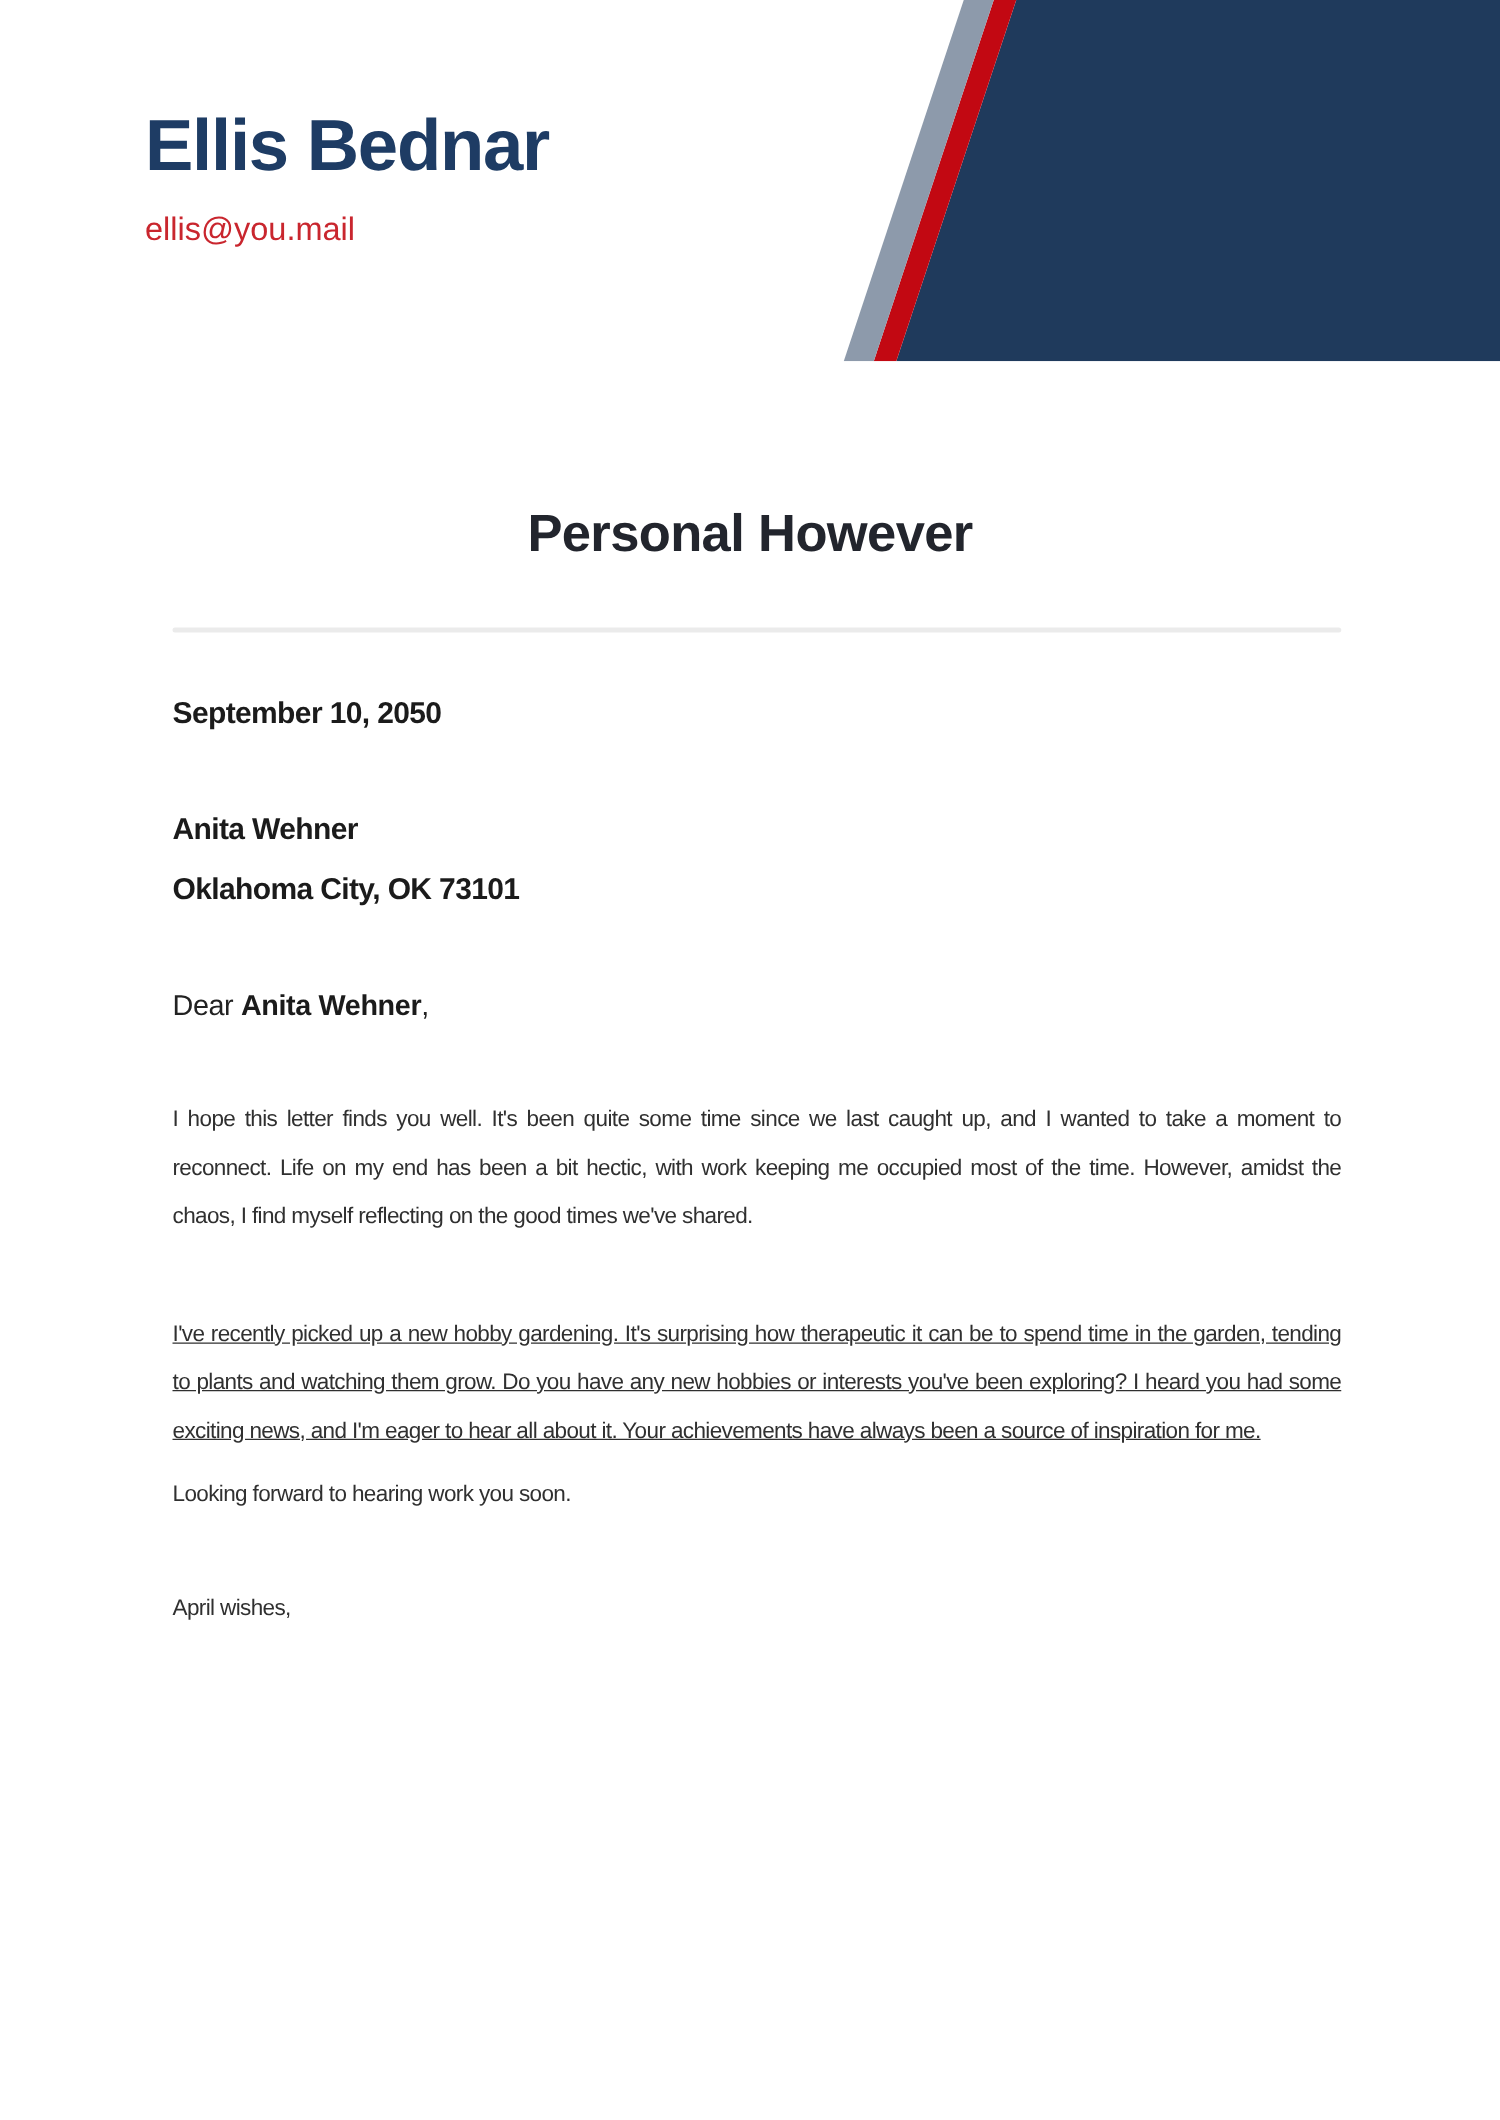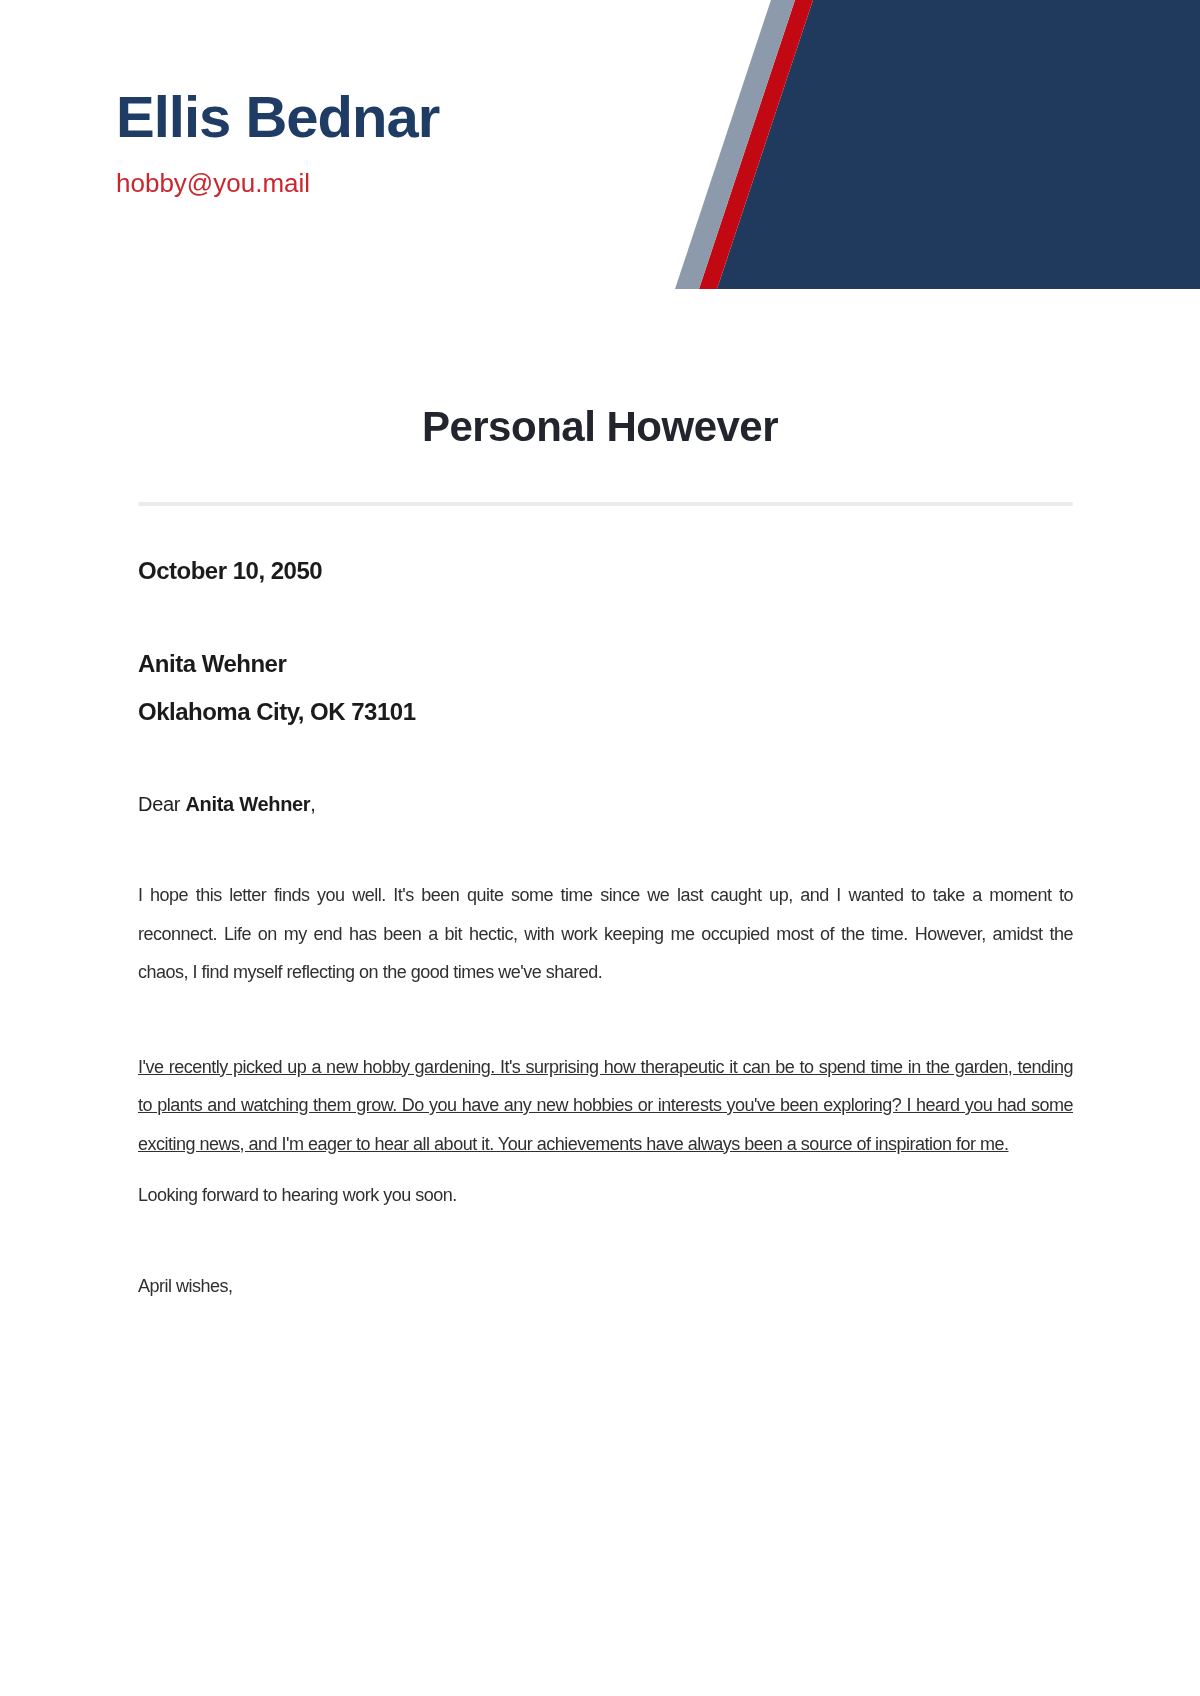--- a/index.html
+++ b/index.html
@@ -68,21 +68,21 @@
     font-weight: bold;
     letter-spacing: -0.5px;
     line-height: 36px;
     color: var(--heading_text, #1B1B1B);
   }
   .date { margin-top: 47px !important; }
   .recipient.name { margin-top: 57px !important; }
   .recipient.addr { margin-top: 12px !important; }
   .salutation {
     margin-top: 56px !important;
-    font-size: 20px;
+    font-size: 23px;
     letter-spacing: -0.3px;
     line-height: 36px;
     color: #222222;
   }
   .salutation strong { font-weight: bold; color: var(--heading_text, #1B1B1B); }
   .para, .closing, .signoff {
     font-size: 18px;
     letter-spacing: -0.5px;
     line-height: 38.5px;
     color: var(--text, #303030);
@@ -100,30 +100,30 @@
 <div class="page">
 
   <header class="header">
     <svg class="banner" viewBox="0 0 1200 289" preserveAspectRatio="none" aria-hidden="true">
       <polygon fill="#1F3A5C" points="813,0 1200,0 1200,289 717,289"></polygon>
       <polygon fill="#C20812" points="795,0 813,0 717,289 699,289"></polygon>
       <polygon fill="#8D9AAB" points="771,0 795,0 699,289 675,289"></polygon>
     </svg>
     <div class="header-text">
       <h1 class="sender-name">Ellis Bednar</h1>
-      <div class="sender-email">hobby@you.mail</div>
+      <div class="sender-email">ellis@you.mail</div>
     </div>
   </header>
 
   <h2 class="doc-title">Personal However</h2>
 
   <div class="divider"></div>
 
   <main class="content">
-    <p class="date">October 10, 2050</p>
+    <p class="date">September 10, 2050</p>
 
     <p class="recipient name">Anita Wehner</p>
     <p class="recipient addr">Oklahoma City, OK 73101</p>
 
     <p class="salutation"><span>Dear </span><strong>Anita Wehner</strong><span>,</span></p>
 
     <p class="para p1">I hope this letter finds you well. It's been quite some time since we last caught up, and I wanted to take a moment to reconnect. Life on my end has been a bit hectic, with work keeping me occupied most of the time. However, amidst the chaos, I find myself reflecting on the good times we've shared.</p>
     <p class="para p2">I've recently picked up a new hobby gardening. It's surprising how therapeutic it can be to spend time in the garden, tending to plants and watching them grow. Do you have any new hobbies or interests you've been exploring? I heard you had some exciting news, and I'm eager to hear all about it. Your achievements have always been a source of inspiration for me.</p>
 
     <p class="closing">Looking forward to hearing work you soon.</p>

